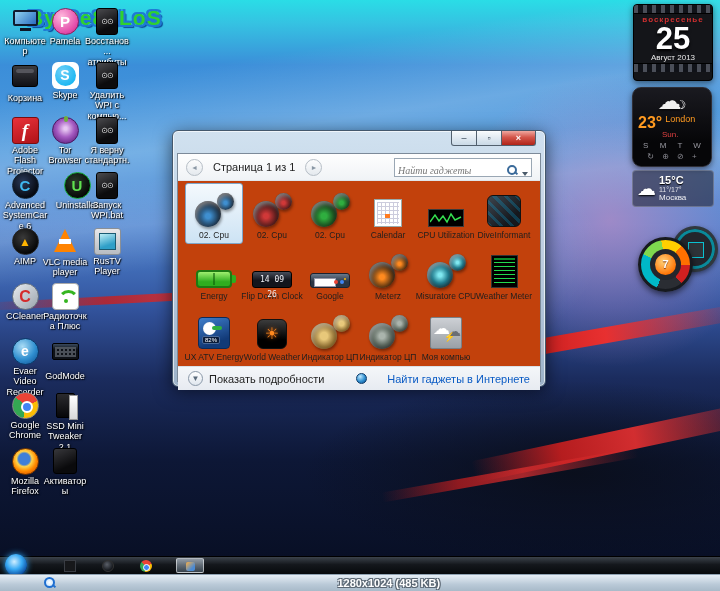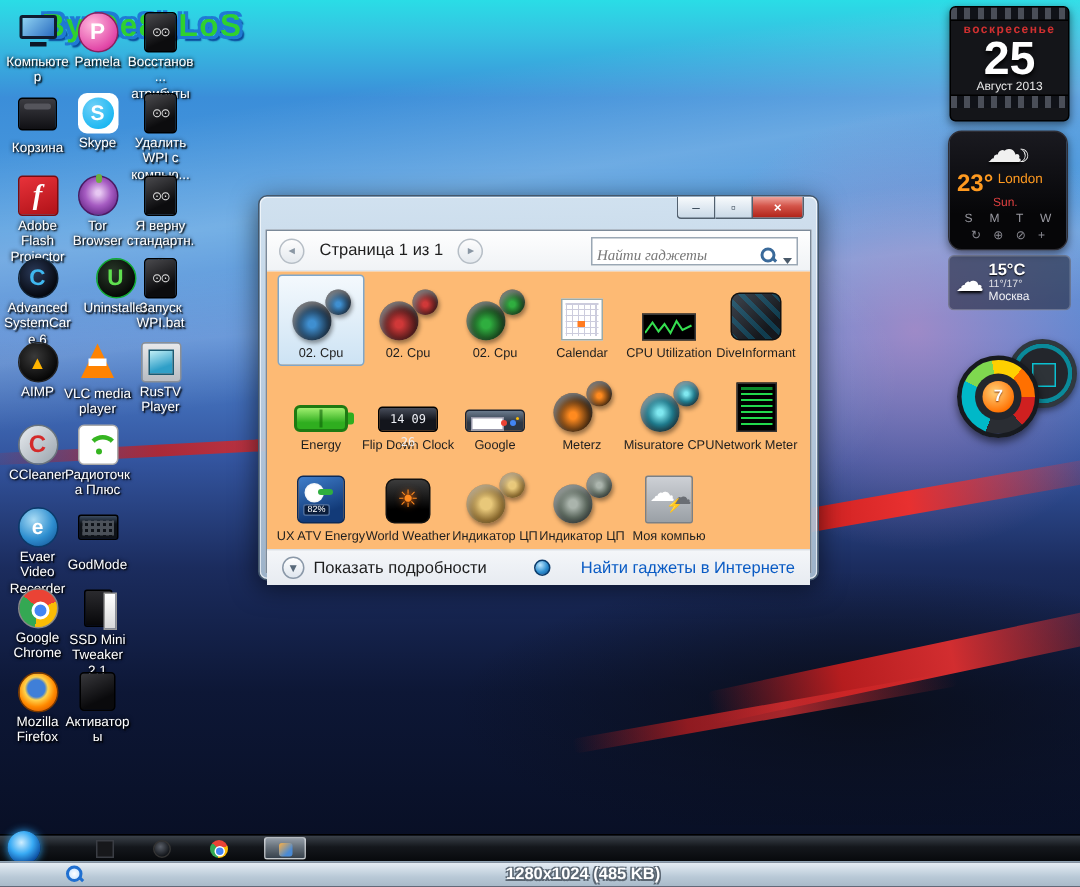--- a/index.html
+++ b/index.html
@@ -99,21 +99,21 @@
     color:#8a97a4; font-size:7px; line-height:15px; text-align:center; cursor:pointer; }
   .pagelabel { font-size:11px; color:#1e1e1e; margin:0 10px; }
   .searchbox { margin-left:auto; width:138px; height:19px; border:1px solid #9aa7b4; background:#fff; display:flex; align-items:flex-end; padding:0 3px; }
   .searchbox input { flex:1; min-width:0; border:none; outline:none; font-size:10px; font-style:italic; color:#555; font-family:"Liberation Serif",serif; background:transparent; }
   .searchbox input::placeholder { color:#777; }
   .mag { position:relative; width:11px; height:11px; flex:0 0 11px; }
   .mag::before { content:""; position:absolute; left:0; top:0; width:6px; height:6px; border:2px solid #3a6a9a; border-radius:50%; }
   .mag::after { content:""; position:absolute; left:7px; top:7px; width:4px; height:2px; background:#3a6a9a; transform:rotate(45deg); }
   .dropdn { width:0; height:0; margin-left:4px; border-left:3px solid transparent; border-right:3px solid transparent; border-top:4px solid #4a5a6a; }
 
-  .gcontent { flex:1; background:#fdba74; display:grid; grid-template-columns:repeat(6,58px); grid-auto-rows:61px; padding:2px 0 0 7px; }
+  .gcontent { flex:1; background:#c2410c; display:grid; grid-template-columns:repeat(6,58px); grid-auto-rows:61px; padding:2px 0 0 7px; }
   .tile { display:flex; flex-direction:column; align-items:center; justify-content:flex-end; padding-bottom:3px; border:1px solid transparent; border-radius:3px; cursor:pointer; }
   .tile.selected { background:linear-gradient(180deg,#f4f9fd,#cde3f4); border-color:#7fa6c9; }
   .tlabel { font-size:8.5px; color:#1e1e1e; margin-top:3px; white-space:nowrap; }
   .gi { position:relative; }
 
   .orbs { width:42px; height:34px; }
   .orb { position:absolute; border-radius:50%; box-shadow:inset 2px 3px 4px rgba(255,255,255,0.45), 1px 2px 3px rgba(0,0,0,0.4); }
   .orb.big { left:2px; bottom:0; width:26px; height:26px; }
   .orb.small { right:1px; top:0; width:17px; height:17px; }
   .orbs.blue .orb { background:radial-gradient(circle at 50% 58%,#3f8fd0 12%,#10141c 70%); }
@@ -452,21 +452,21 @@
         </div>
         <div class="tile">
           <div class="gi orbs teal">
               <span class="orb big"></span>
               <span class="orb small"></span>
             </div>
           <div class="tlabel">Misuratore CPU</div>
         </div>
         <div class="tile">
           <div class="gi g-netmeter"></div>
-          <div class="tlabel">Network Meter</div>
+          <div class="tlabel">Weather Meter</div>
         </div>
 
         <div class="tile">
           <div class="gi g-uxatv">
             <span class="disc"></span>
               <span class="chip">82%</span>
           </div>
           <div class="tlabel">UX ATV Energy</div>
         </div>
         <div class="tile">

